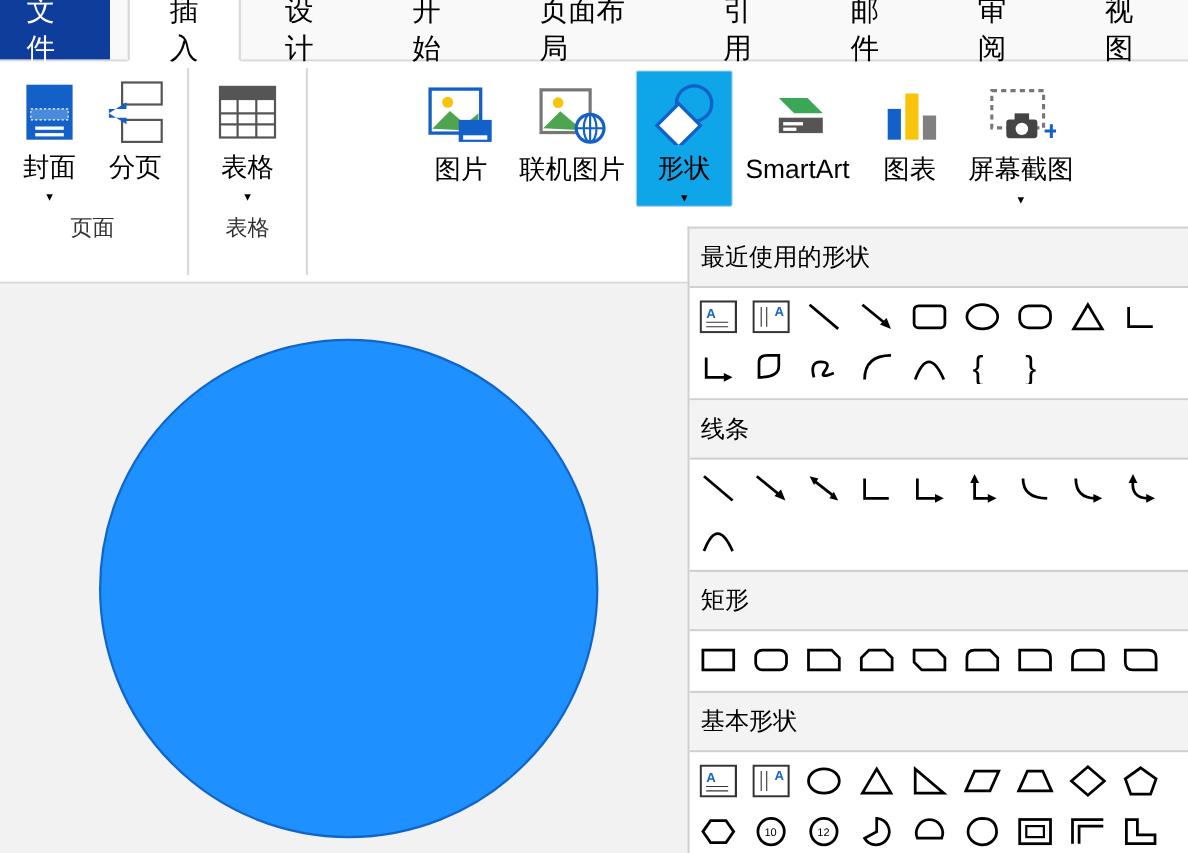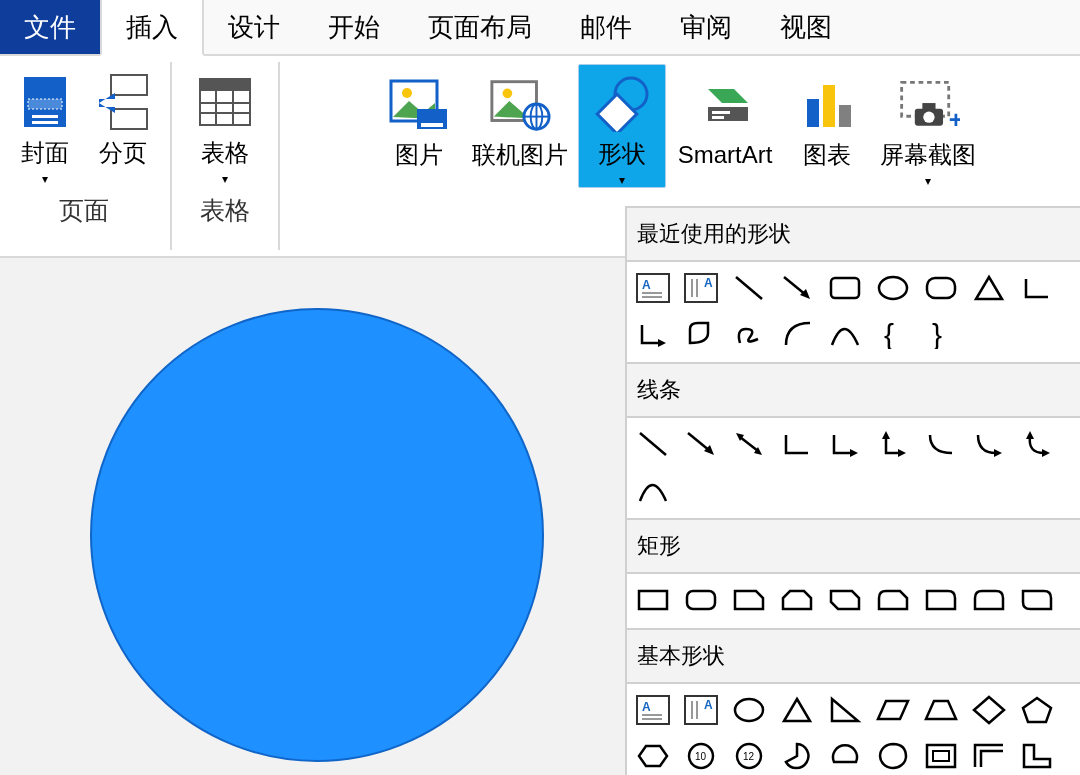--- a/index.html
+++ b/index.html
@@ -1,34 +1,34 @@
 <!DOCTYPE html>
 <html><head>
 <meta charset="utf-8">
 <style>
   html,body{margin:0;padding:0;font-family:"Microsoft YaHei","SimSun",Arial,sans-serif;background:#fff;color:#222;
             -webkit-font-smoothing:antialiased;}
   
-  .tabbar{display:flex;height:54px;border-bottom:2px solid #d9d9d9;background:#f9f9f9;}
+  .tabbar{display:flex;height:54px;border-bottom:2px solid #d9d9d9;background:#f9f9f9;gap:16px;}
   .tab{padding:0 24px;display:flex;align-items:center;font-size:26px;color:#000;cursor:pointer;}
   .tab.file{background:#0f3d9c;color:#fff;font-weight:500;}
   .tab.active{background:#fff;border-left:2px solid #d9d9d9;border-right:2px solid #d9d9d9;margin-bottom:-2px;
               border-bottom:2px solid #fff;color:#000;text-align:center;}
   
   .ribbon{display:flex;border-bottom:2px solid #d9d9d9;background:#fff;position:relative;}
   .group{display:flex;flex-direction:column;align-items:center;padding:8px 6px 4px 6px;}
   .group-items{display:flex;align-items:flex-end;}
   .ribbon .sep{width:2px;background:#d9d9d9;align-self:stretch;margin:6px 2px;}
   .rbtn{display:flex;flex-direction:column;align-items:center;justify-content:flex-start;
         width:96px;padding:6px 0 0 0;cursor:pointer;border-radius:2px;}
   .rbtn.sel{background:#0ea5e9;border:1px solid #a7cfe9;}
   .rbtn .ricon{width:64px;height:64px;display:flex;align-items:center;justify-content:center;}
   .rbtn .rlabel{font-size:24px;color:#000;margin-top:6px;line-height:1.1;}
   .rbtn .rarrow{font-size:12px;color:#000;margin-top:6px;}
-  .group-label{font-size:25px;color:#333;margin-top:8px;padding-bottom:4px;}
+  .group-label{font-size:20px;color:#333;margin-top:8px;padding-bottom:4px;}
   
   .doc{position:relative;height:calc(775px - 54px - 200px);background:#f2f2f2;}
   .circle{position:absolute;left:90px;top:50px;width:450px;height:450px;border-radius:50%;
           background:#1e90ff;border:2px solid #1065c8;}
   
   .panel{position:absolute;left:625px;top:206px;width:455px;height:569px;
          background:#fbfbfb;border-left:2px solid #d0d0d0;border-top:2px solid #d0d0d0;}
   .panel .section-header{height:40px;padding:6px 10px;font-size:22px;color:#000;
                           border-bottom:2px solid #d0d0d0;background:#f3f3f3;display:flex;align-items:center;}
   .panel .section-body{padding:6px 6px 8px 6px;display:flex;flex-wrap:wrap;gap:6px 8px;
@@ -39,20 +39,21 @@
 </style>
 </head>
 <body>
 
 <div class="tabbar">
   <div class="tab file">文件</div>
   <div class="tab active">插入</div>
   <div class="tab">设计</div>
   <div class="tab">开始</div>
   <div class="tab">页面布局</div>
+  <div class="tab">引用</div>
   <div class="tab">邮件</div>
   <div class="tab">审阅</div>
   <div class="tab">视图</div>
 </div>
 
 <div class="ribbon" style="height:200px;">
 
   <div class="group">
     <div class="group-items">
 

